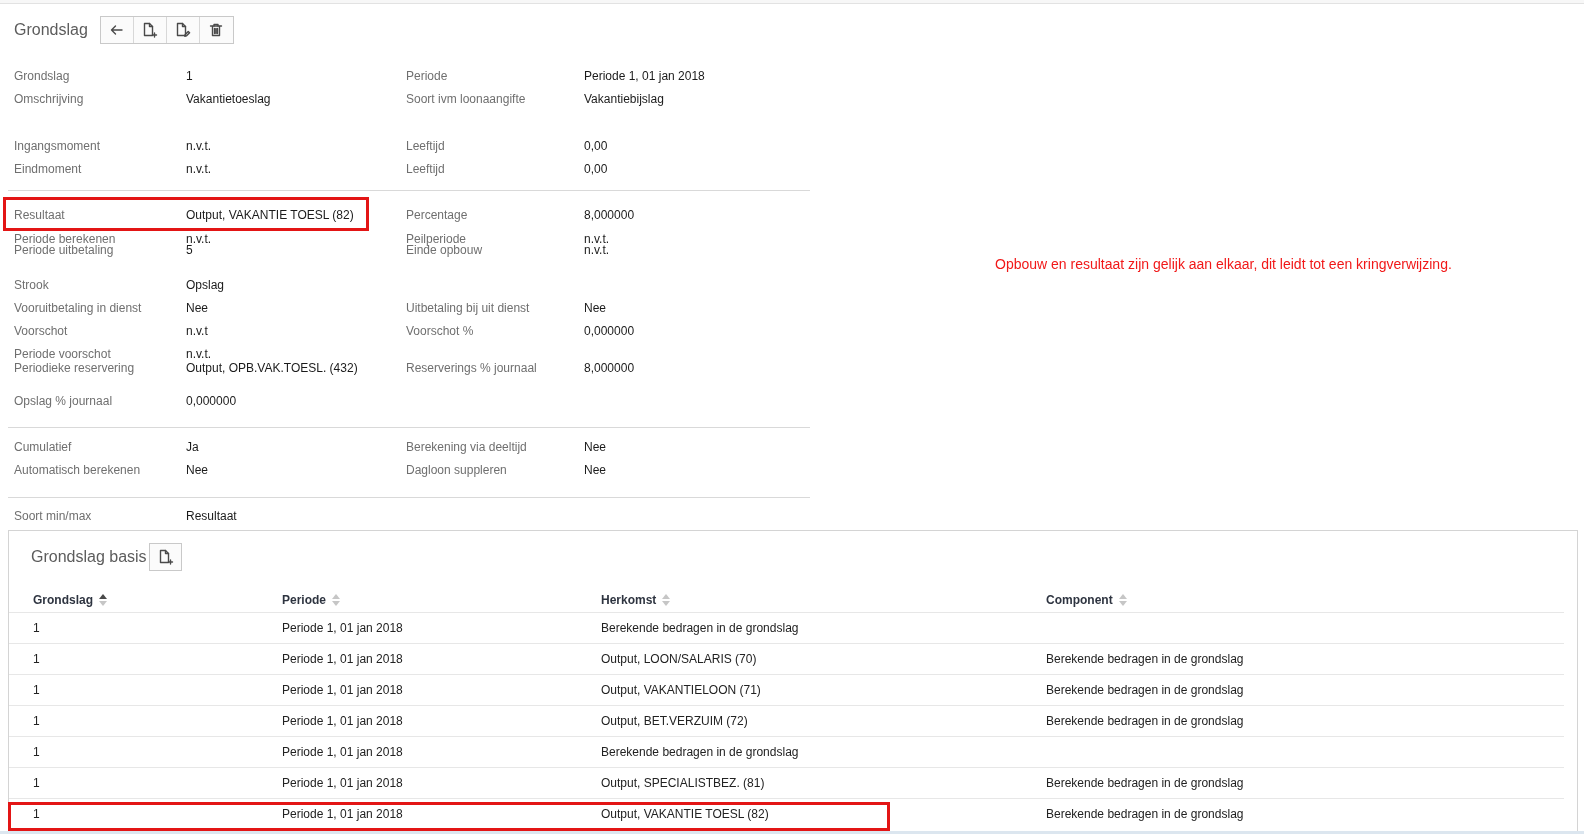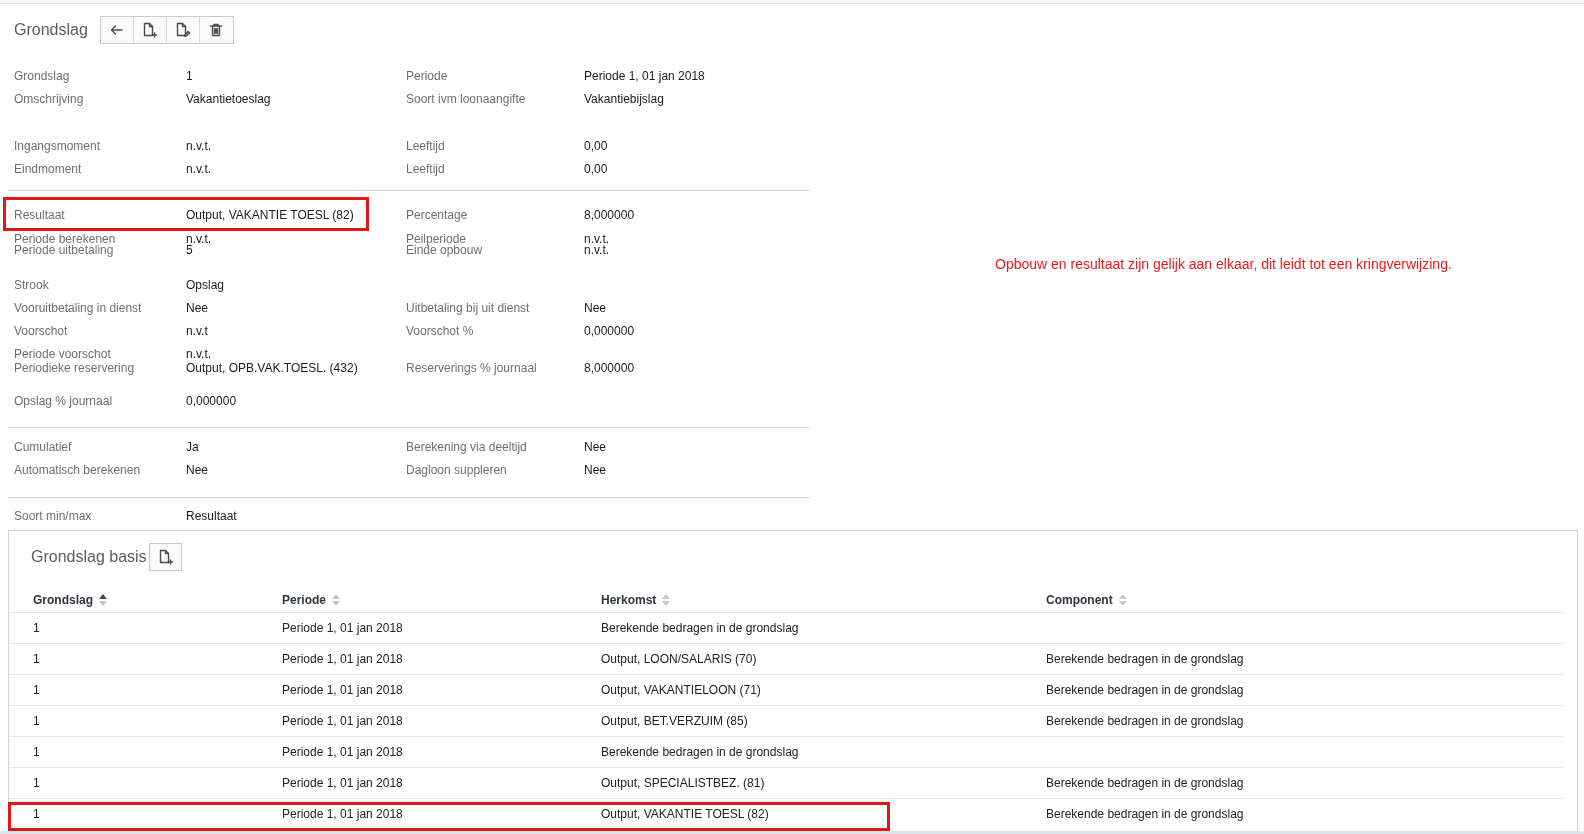--- a/index.html
+++ b/index.html
@@ -244,21 +244,21 @@
     </div>
     <div class="tgrid trow">
       <span>1</span>
       <span>Periode 1, 01 jan 2018</span>
       <span>Output, VAKANTIELOON (71)</span>
       <span>Berekende bedragen in de grondslag</span>
     </div>
     <div class="tgrid trow">
       <span>1</span>
       <span>Periode 1, 01 jan 2018</span>
-      <span>Output, BET.VERZUIM (85)</span>
+      <span>Output, BET.VERZUIM (72)</span>
       <span>Berekende bedragen in de grondslag</span>
     </div>
     <div class="tgrid trow">
       <span>1</span>
       <span>Periode 1, 01 jan 2018</span>
       <span>Berekende bedragen in de grondslag</span>
     </div>
     <div class="tgrid trow">
       <span>1</span>
       <span>Periode 1, 01 jan 2018</span>

